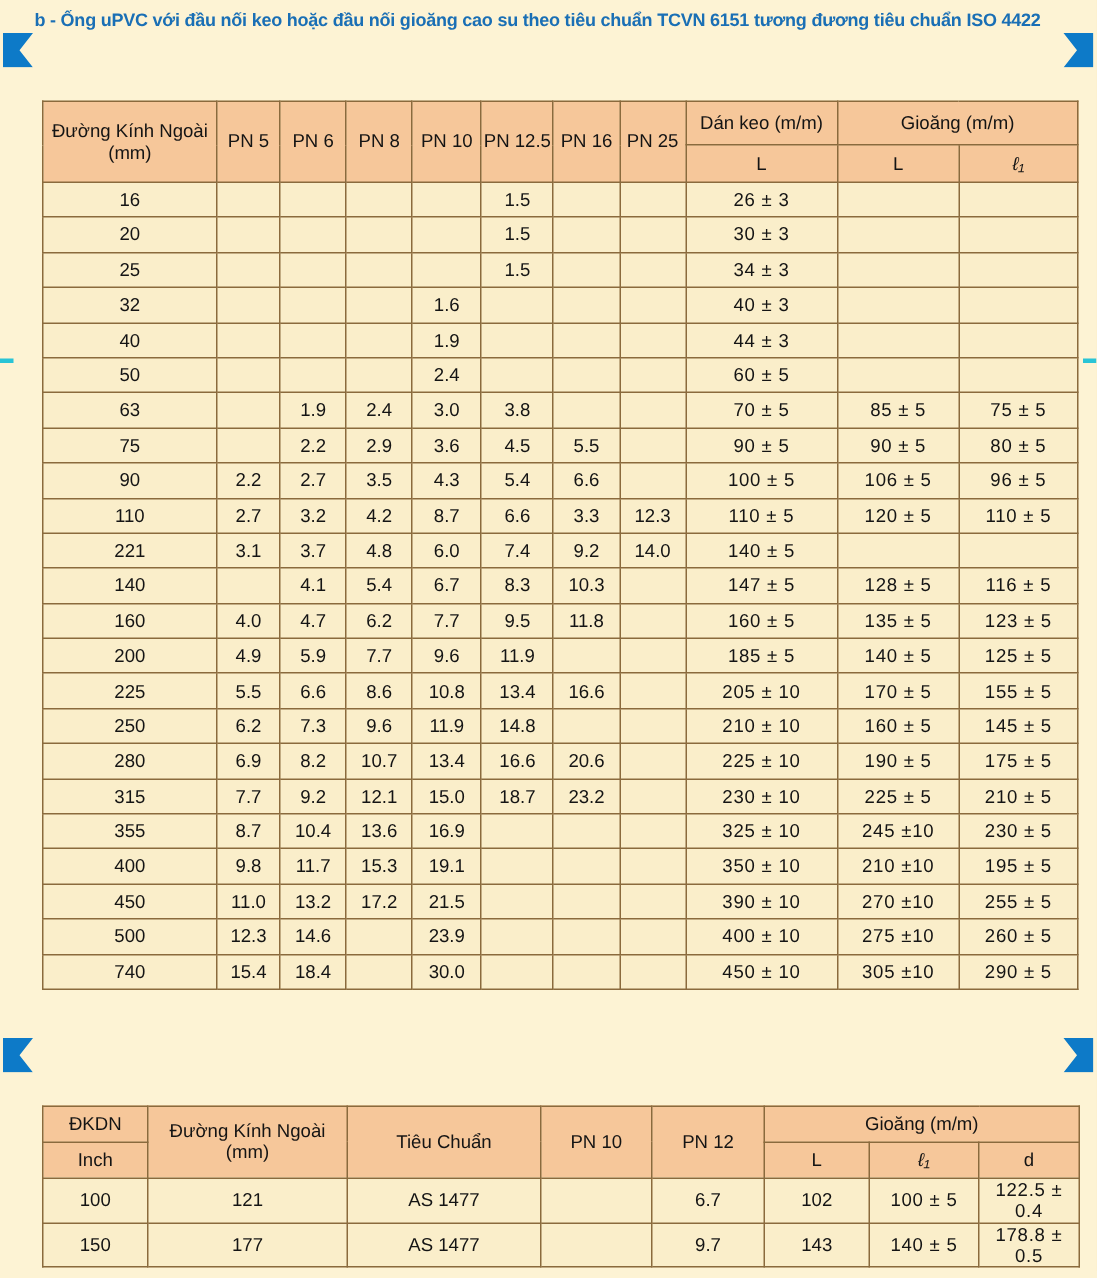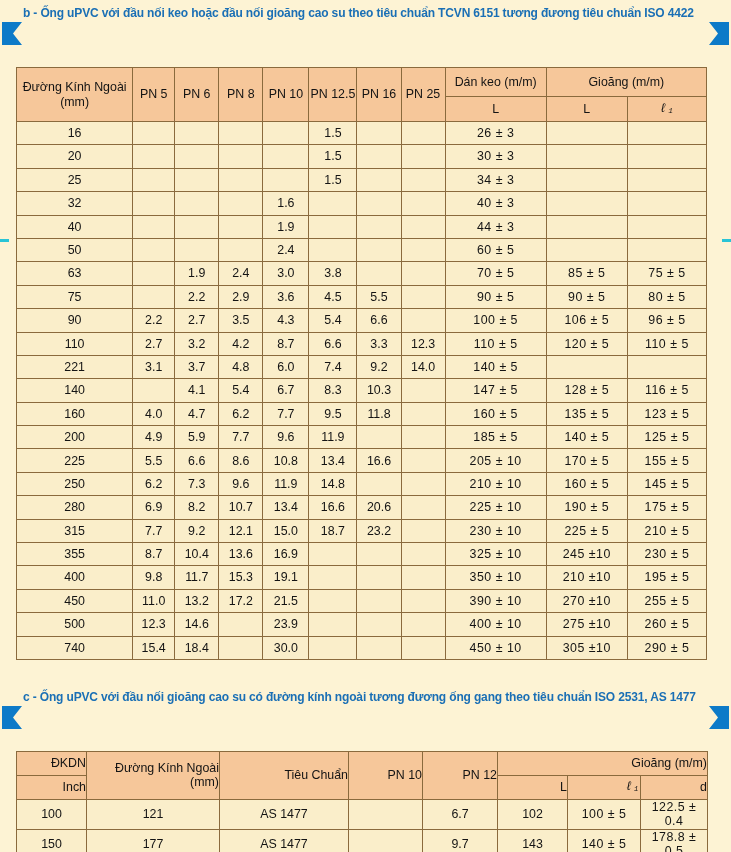--- a/index.html
+++ b/index.html
@@ -70,21 +70,21 @@
   }
   .ribbon-text {
     color: #ffffff;
     font-size: 12.2px;
     font-weight: bold;
     letter-spacing: -0.1px;
     white-space: nowrap;
   }
 
   
-  .tbl-wrap { padding: 0 16px; }
+  .tbl-wrap { padding: 0 28px; }
 
   table.spec {
     border-collapse: collapse;
     width: 691px;
     table-layout: fixed;
     background: #faeeca;
     border: 1px solid #8a6a3d;
   }
   table.spec th,
   table.spec td {
@@ -101,31 +101,31 @@
     font-weight: normal;
     font-size: 12.4px;
   }
   table.spec tbody td {
     background: #faeeca;
     height: 22.4px;
   }
   .hdr-two-line { line-height: 1.25; }
   .ell {
     font-style: italic;
-    font-family: Liberation Mono, monospace;
+    font-family: Liberation Sans, sans-serif;
     font-size: 13px;
   }
   .pm { letter-spacing: 0.5px; }
 
   
   #main-table thead th { height: 24px; }
   #main-table thead tr.hdr-top th { height: 28px; }
 
   
-  #bottom-table thead th { height: 23px; text-align: right; }
+  #bottom-table thead th { height: 23px; }
   #bottom-table tbody td { height: 22.2px; }
 </style>
 </head>
 <body>
 
 <div class="page">
 
   <div class="crop-mark left" style="top:239px;"></div>
   <div class="crop-mark right" style="top:239px;"></div>
 
@@ -476,21 +476,20 @@
               <td class="pm">305 ±10</td>
               <td class="pm">290 ± 5</td>
             </tr>
           </tbody>
       </table>
     </div>
   </div>
 
   <div style="padding-top:30px;">
 
-    <div class="sec-caption">c - Ống uPVC với đầu nối gioăng cao su có đường kính ngoài tương đương ống gang theo tiêu chuẩn ISO 2531, AS 1477</div>
 
     <div class="ribbon-wrap">
       <div class="ribbon">
         <span class="ribbon-text">uPVC pipe with ring seal socket outside diameter equivalent cast iron pipe to ISO 2531, AS 1477 Standard</span>
       </div>
     </div>
 
     <div class="tbl-wrap" style="padding-top:22px;">
       <table class="spec" id="bottom-table">
         <colgroup>

